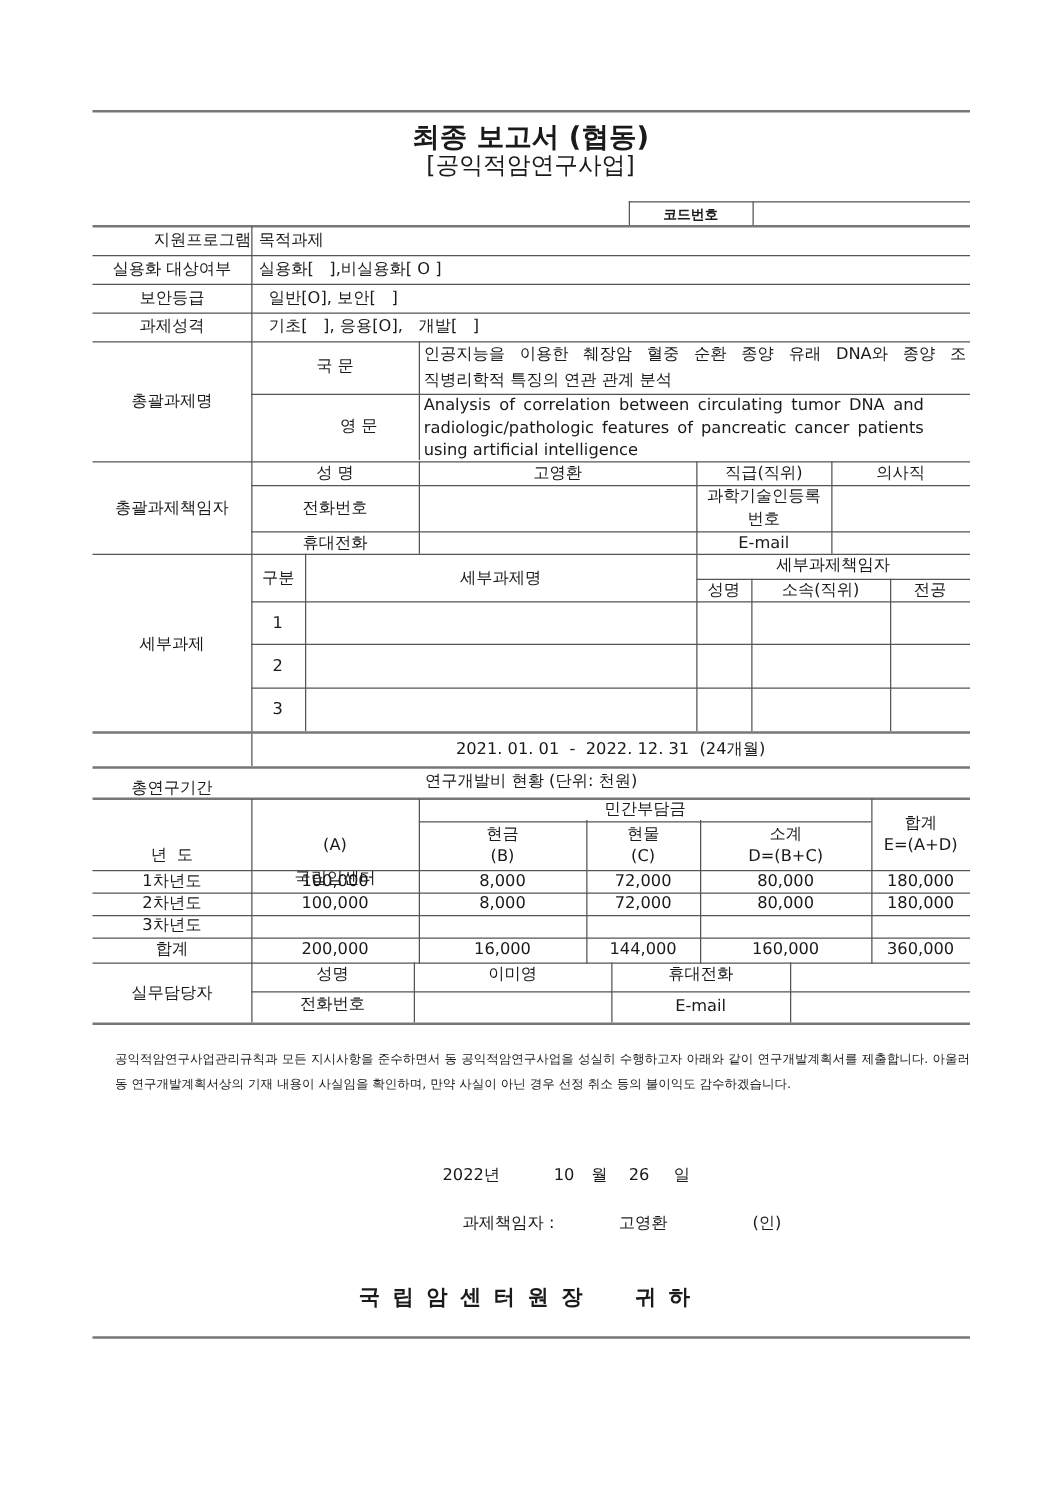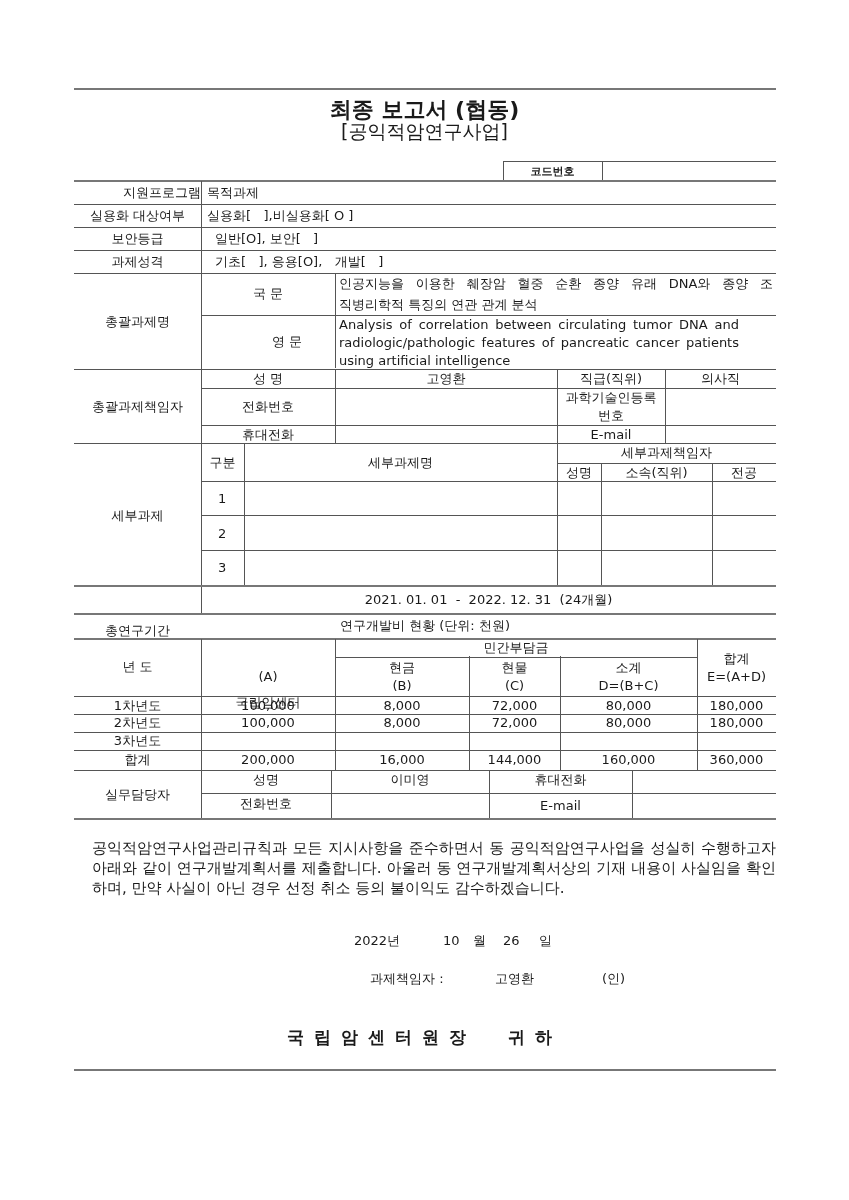--- a/index.html
+++ b/index.html
@@ -4,21 +4,21 @@
 <style>
   html, body { margin:0; padding:0; background:#ffffff; }
   body { width:849px; height:1200px; position:relative; font-family:"DejaVu Sans", sans-serif; color:#1a1a1a; overflow:hidden; }
   .hl { position:absolute; height:0; border-top:1px solid #555; }
   .hl.thick { border-top:2px solid #777; }
   .vl { position:absolute; width:0; border-left:1px solid #555; }
   .t { position:absolute; font-size:13px; line-height:17px; white-space:nowrap; }
   .c { text-align:center; }
   .title { position:absolute; left:0; width:849px; text-align:center; font-weight:bold; font-size:22px; top:95px; }
   .subtitle { position:absolute; left:0; width:849px; text-align:center; font-size:19px; top:119px; }
-  .para { position:absolute; left:92px; width:684px; font-size:15px; line-height:20px; text-align:justify; }
+  .para { position:absolute; left:92px; width:684px; font-size:10px; line-height:20px; text-align:justify; }
   .bold-footer { position:absolute; left:0; width:849px; text-align:center; font-weight:bold; font-size:17px; top:1026px; letter-spacing:10px; }
 </style>
 </head>
 <body>
 
 <div class="hl thick" style="left:74px; width:702px; top:88px;"></div>
 
 <div class="title">최종 보고서 (협동)</div>
 <div class="subtitle">[공익적암연구사업]</div>
 
@@ -112,21 +112,21 @@
 
 <div class="t c" style="left:74px; width:702px; top:617px;">연구개발비 현황 (단위: 천원)</div>
 <div class="hl thick" style="left:74px; width:702px; top:638px;"></div>
 
 <div class="vl" style="left:201px; height:132px; top:639px;"></div>
 <div class="vl" style="left:335px; height:132px; top:639px;"></div>
 <div class="vl" style="left:469px; height:115px; top:656px;"></div>
 <div class="vl" style="left:560px; height:115px; top:656px;"></div>
 <div class="vl" style="left:697px; height:132px; top:639px;"></div>
 
-<div class="t c" style="left:74px; width:127px; top:658px;">년 도</div>
+<div class="t c" style="left:74px; width:127px; top:676px;font-family:Liberation Mono, monospace;">년 도</div>
 <div class="t c" style="left:201px; width:134px; top:650px;margin-top:44px;">국립암센터</div>
 <div class="t c" style="left:201px; width:134px; top:668px;">(A)</div>
 <div class="t c" style="left:335px; width:362px; top:639px;">민간부담금</div>
 <div class="hl" style="left:335px; width:362px; top:657px;"></div>
 <div class="t c" style="left:335px; width:134px; top:659px;">현금</div>
 <div class="t c" style="left:335px; width:134px; top:677px;">(B)</div>
 <div class="t c" style="left:469px; width:91px; top:659px;text-align:center;">현물</div>
 <div class="t c" style="left:469px; width:91px; top:677px;">(C)</div>
 <div class="t c" style="left:560px; width:137px; top:659px;">소계</div>
 <div class="t c" style="left:560px; width:137px; top:677px;">D=(B+C)</div>

